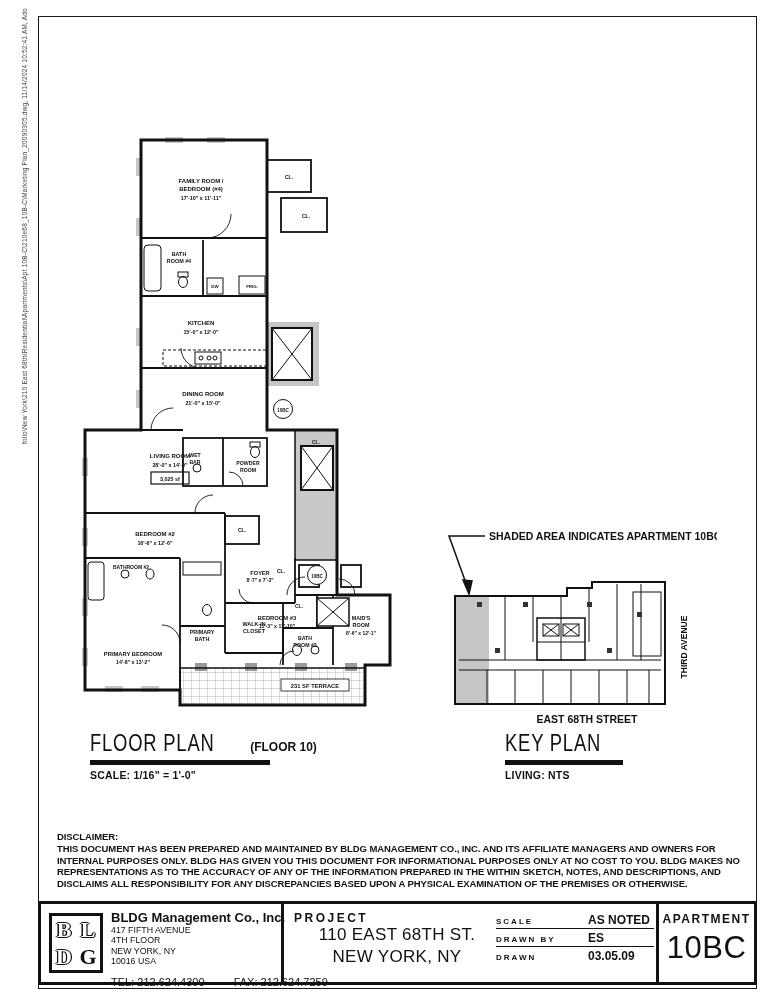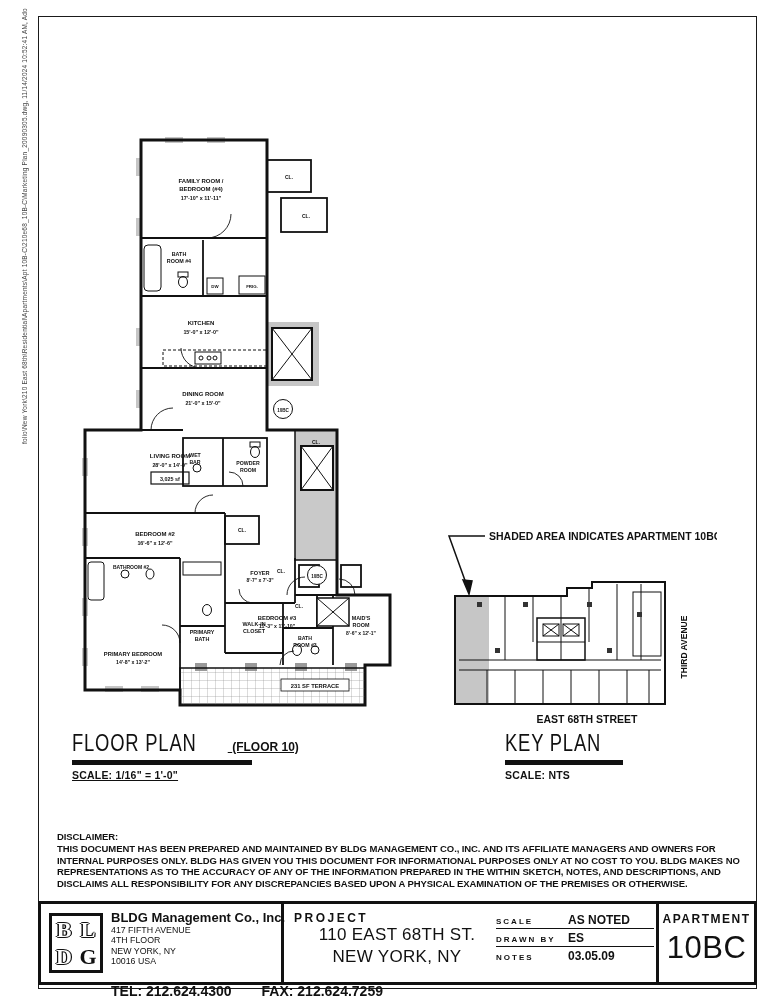--- a/index.html
+++ b/index.html
@@ -24,29 +24,29 @@
   .tb-div{position:absolute;top:0;bottom:0;width:3px;background:#111;}
   #logo{position:absolute;left:8px;top:9px;width:54px;height:60px;border:3px solid #111;
         box-sizing:border-box;display:grid;grid-template-columns:1fr 1fr;
         font-family:"Liberation Serif",serif;font-weight:700;font-size:22px;line-height:27px;
         text-align:center;}
   #logo span{color:#fff;text-shadow:-1.3px 0 #111,1.3px 0 #111,0 -1.3px #111,0 1.3px #111;}
   #logo span.solid{color:#111;text-shadow:none;}
   #company{position:absolute;left:70px;top:6px;}
   #company .name{font-size:13px;font-weight:700;}
   #company .addr{font-size:8.8px;font-weight:400;line-height:10.3px;}
-  #company .telfax{font-size:14px;font-weight:700;margin-top:17px;}
+  #company .telfax{font-size:11px;font-weight:400;margin-top:10px;}
   #company .telfax .fax{margin-left:26px;}
   .small-label{font-size:12px;font-weight:700;letter-spacing:2.5px;}
   #project-lines{position:absolute;left:252px;top:20px;width:208px;text-align:center;
                  font-size:17px;font-weight:400;line-height:22px;letter-spacing:0.3px;}
   #meta{position:absolute;left:455px;top:7px;width:158px;}
   #meta .row{display:flex;align-items:baseline;padding:2px 0 1px 0;}
   #meta .row.lined{border-bottom:1.5px solid #111;}
-  #meta .lbl{width:72px;font-size:8px;font-weight:700;letter-spacing:2px;}
+  #meta .lbl{width:92px;font-size:8px;font-weight:700;letter-spacing:2px;}
   #meta .val{font-size:12px;font-weight:700;}
   #apt{position:absolute;left:618px;right:0;top:0;bottom:0;text-align:center;}
   #apt .small-label{display:block;margin-top:8px;letter-spacing:1.5px;}
   #apt .num{font-size:31px;font-weight:400;letter-spacing:0.5px;margin-top:4px;}
 </style>
 </head>
 <body>
 
 <div id="page">
   <div class="stamp">folio\New York\210 East 68th\Residential\Apartments\Apt 10B-C\210e68_10B-C\Marketing Plan_20090305.dwg, 11/14/2024 10:52:41 AM, Adobe PDF</div>
@@ -255,30 +255,30 @@
         <rect x="58" y="126" width="5" height="5"></rect>
       <rect x="150" y="80" width="5" height="5"></rect>
         <rect x="170" y="126" width="5" height="5"></rect>
       <rect x="200" y="90" width="5" height="5"></rect>
         <rect x="86" y="80" width="5" height="5"></rect>
     </g>
     <text x="250" y="125" font-size="8.5" text-anchor="middle" transform="rotate(-90 250,125)">THIRD AVENUE</text>
     <text x="150" y="201" font-size="10.5" text-anchor="middle">EAST 68TH STREET</text>
   </svg>
 
-  <div class="heading" style="left:72px;top:730px;text-decoration:underline;">
+  <div class="heading" style="left:90px;top:730px;">
     <span class="big">FLOOR PLAN</span>
     <span class="suffix">(FLOOR 10)</span>
     <div class="rule" style="width:180px;"></div>
     <div class="scaleline">SCALE: 1/16" = 1'-0"</div>
   </div>
   <div class="heading" style="left:505px;top:730px;">
     <span class="big">KEY PLAN</span>
     <div class="rule" style="width:118px;"></div>
-    <div class="scaleline">SCALE: NTS</div>
+    <div class="scaleline">LIVING: NTS</div>
   </div>
 
   <div id="disclaimer">
     <div>DISCLAIMER:</div>
     <div>THIS DOCUMENT HAS BEEN PREPARED AND MAINTAINED BY BLDG MANAGEMENT CO., INC. AND ITS AFFILIATE MANAGERS AND OWNERS FOR</div>
     <div>INTERNAL PURPOSES ONLY.  BLDG HAS GIVEN YOU THIS DOCUMENT FOR INFORMATIONAL PURPOSES ONLY AT NO COST TO YOU.  BLDG MAKES NO</div>
     <div>REPRESENTATIONS AS TO THE ACCURACY OF ANY OF THE INFORMATION PREPARED IN THE WITHIN SKETCH, NOTES, AND DESCRIPTIONS, AND</div>
     <div>DISCLAIMS ALL RESPONSIBILITY FOR ANY DISCREPANCIES BASED UPON A PHYSICAL EXAMINATION OF THE PREMISES OR OTHERWISE.</div>
   </div>
 
@@ -309,21 +309,21 @@
     <div id="meta">
       <div class="row lined">
         <span class="lbl">SCALE</span>
         <span class="val">AS NOTED</span>
       </div>
       <div class="row lined">
         <span class="lbl">DRAWN BY</span>
         <span class="val">ES</span>
       </div>
       <div class="row">
-        <span class="lbl">NOTES</span>
+        <span class="lbl">DRAWN</span>
         <span class="val">03.05.09</span>
       </div>
     </div>
     <div class="tb-div" style="left:615px;"></div>
     <div id="apt">
       <span class="small-label">APARTMENT</span>
       <div class="num">10BC</div>
     </div>
   </div>
 </div>

